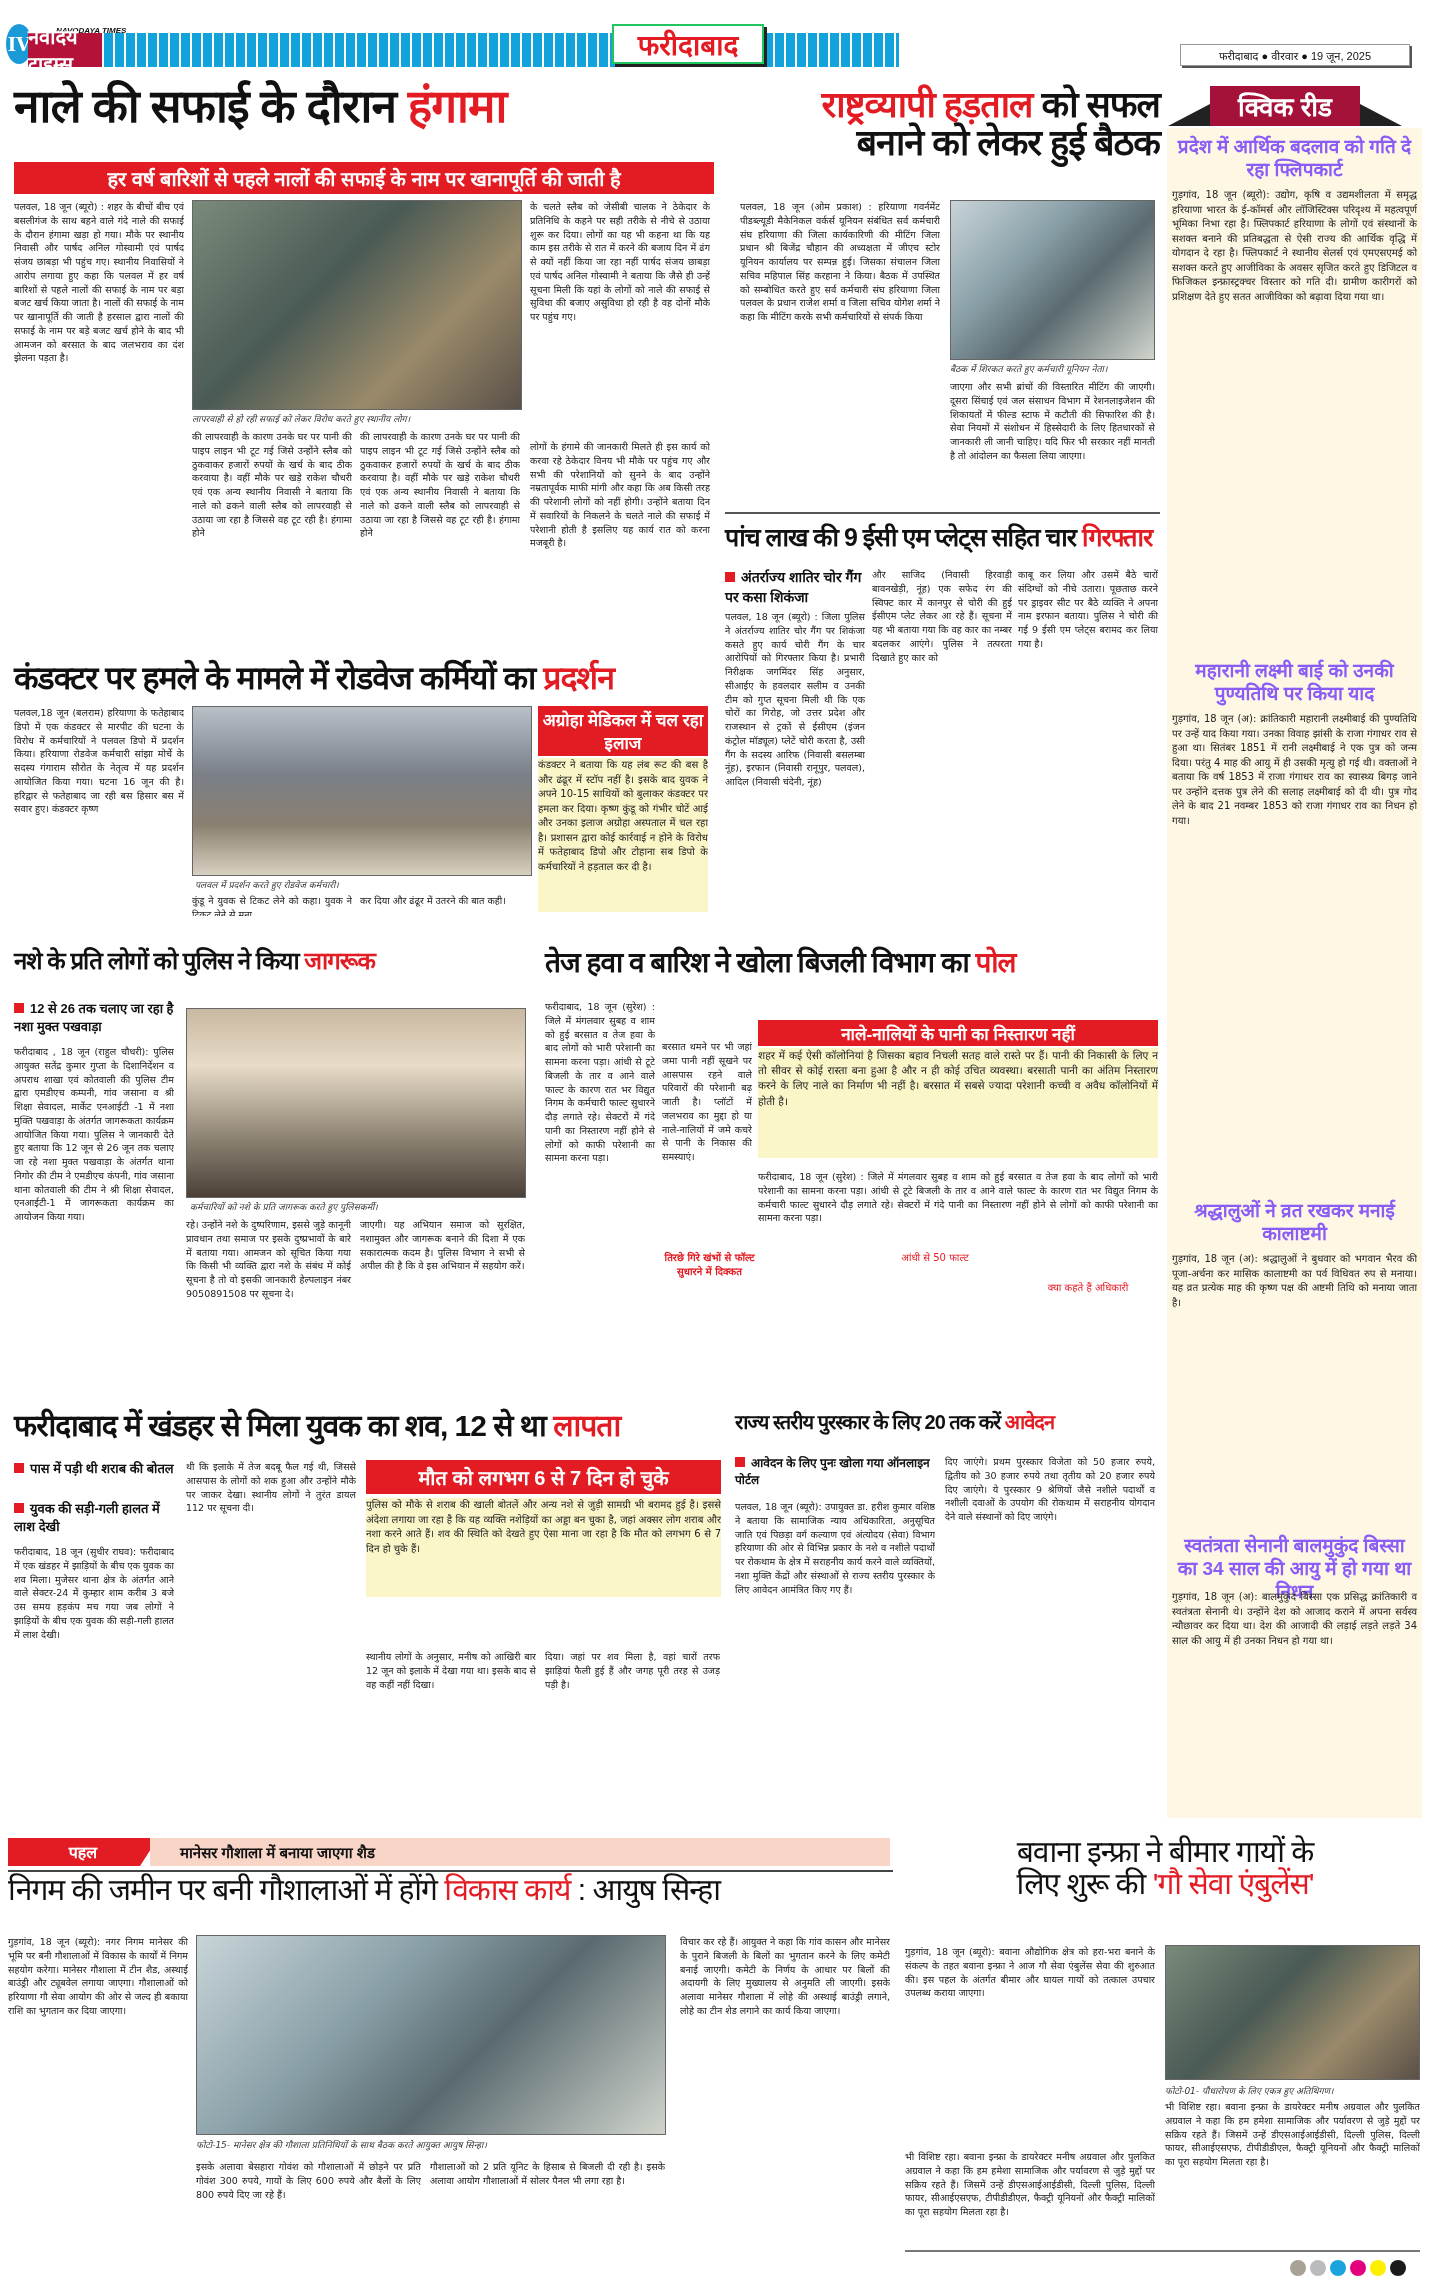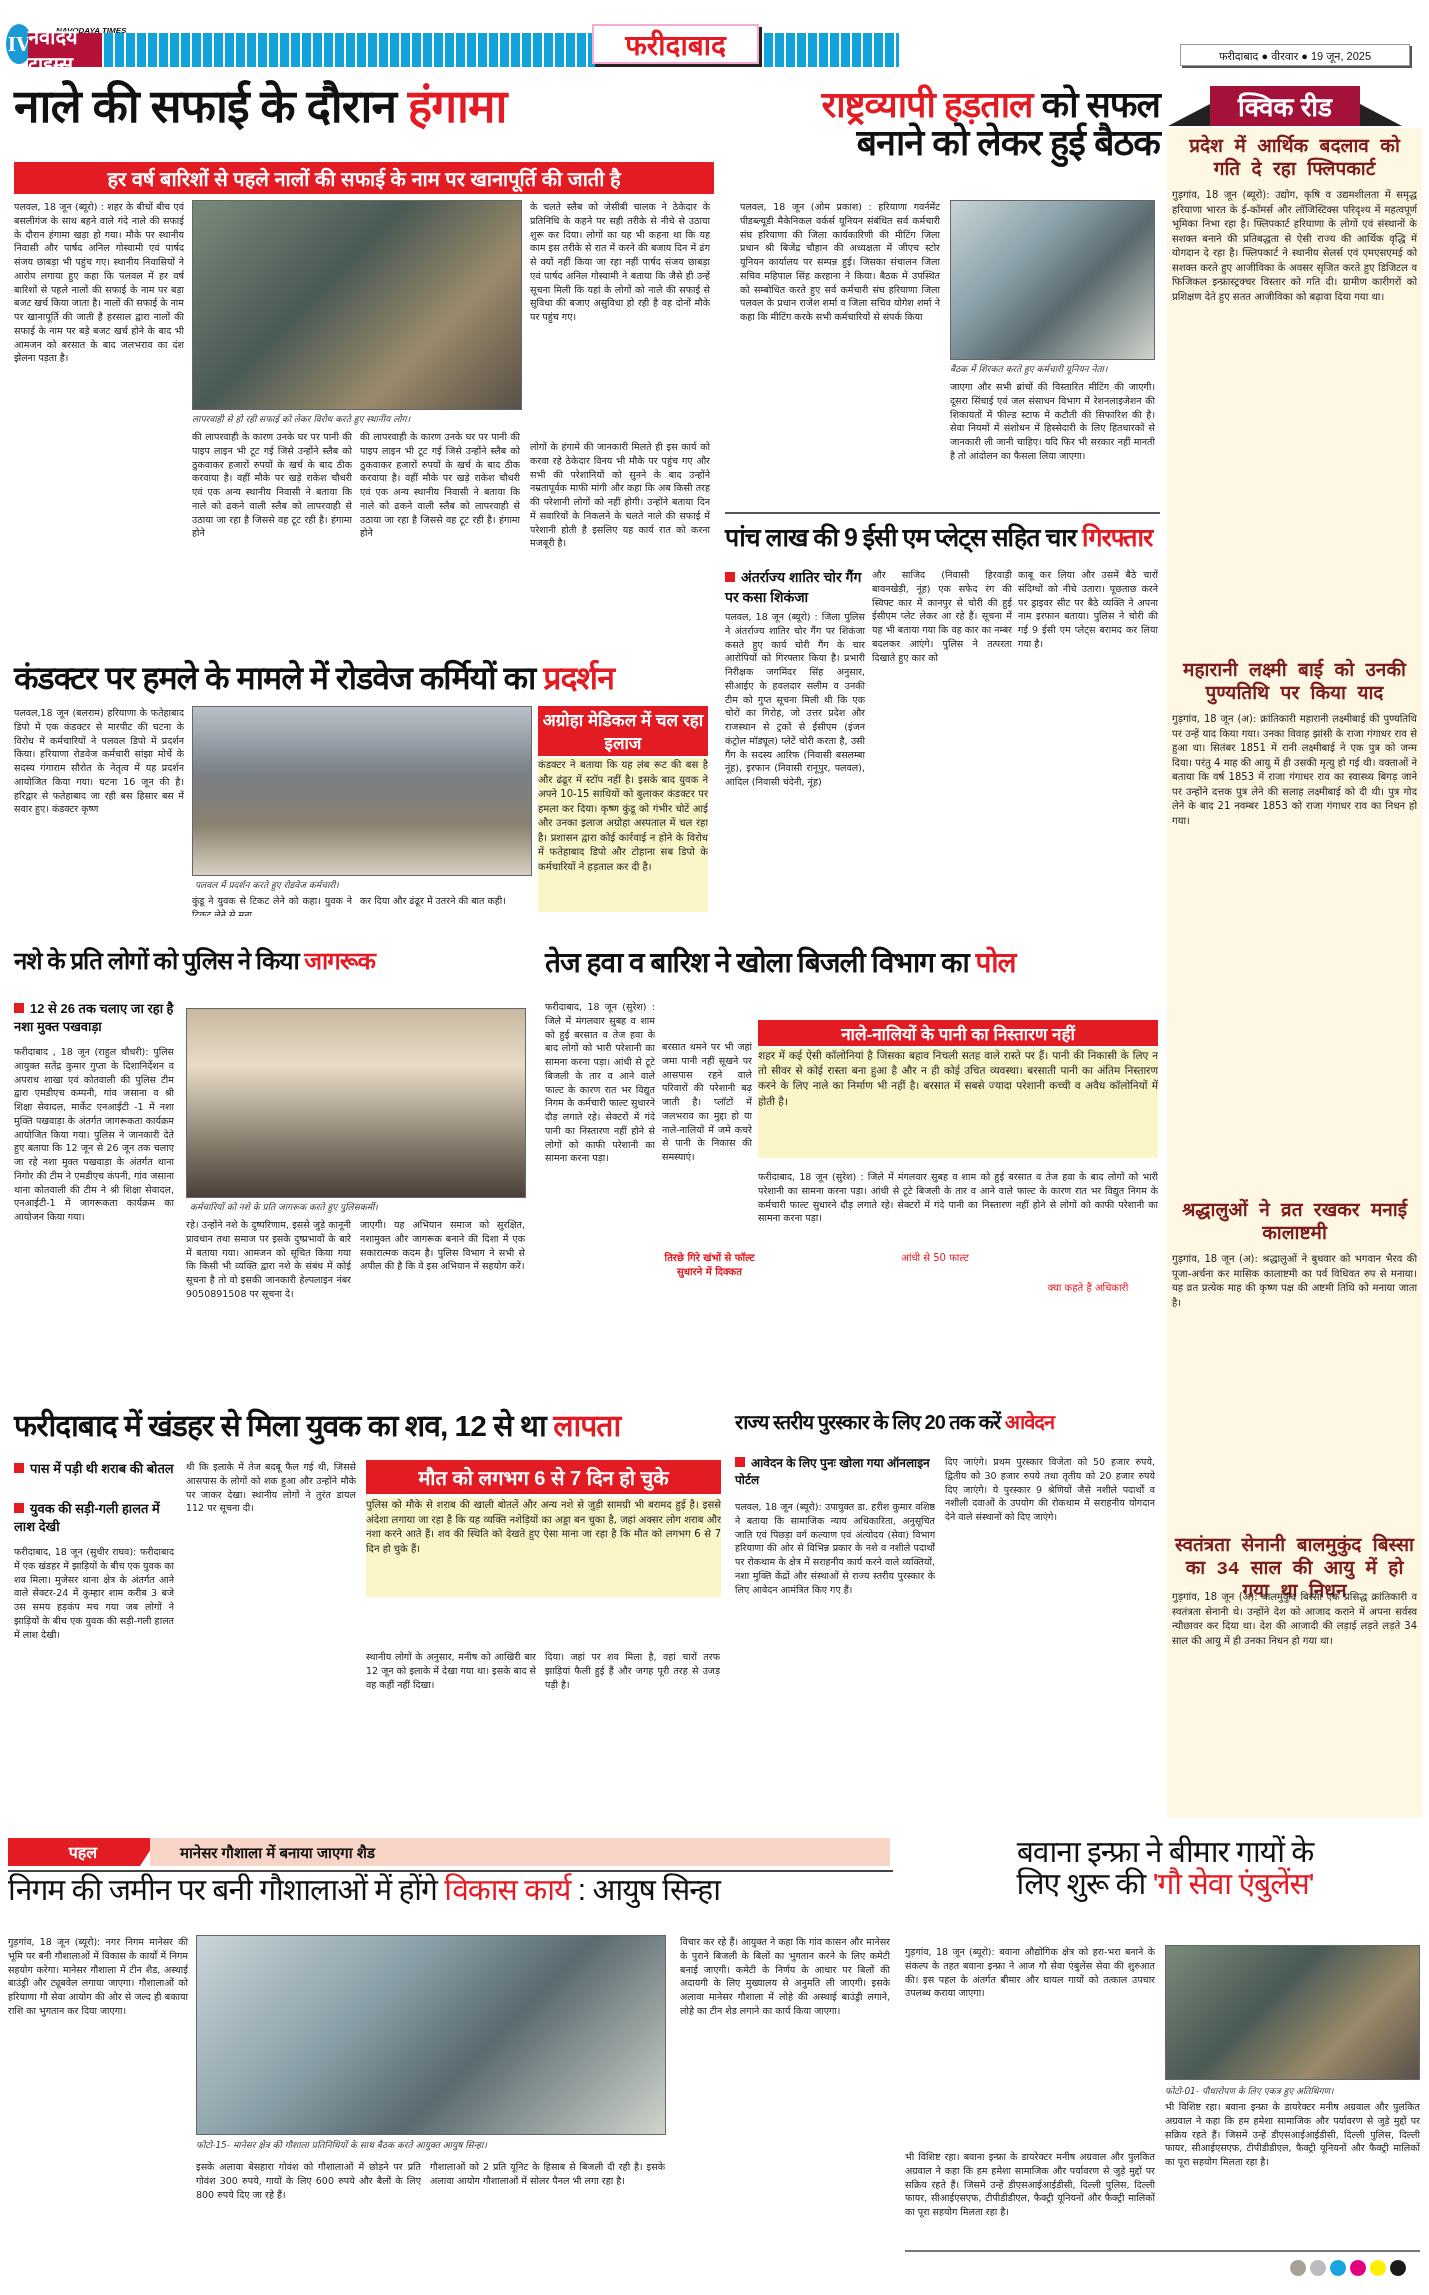--- a/index.html
+++ b/index.html
@@ -3,37 +3,37 @@
 <meta charset="utf-8">
 <style>
 *{box-sizing:border-box;margin:0;padding:0}
 body{width:1429px;height:2295px;background:#fff;font-family:"DejaVu Sans",sans-serif;color:#111;position:relative;overflow:hidden}
 .abs{position:absolute}
 .masthead{left:0;top:0;width:1429px;height:70px}
 .pg-circle{left:6px;top:24px;width:26px;height:40px;border-radius:50%;background:#1a9bd7;color:#fff;font:bold 18px "DejaVu Serif",serif;display:flex;align-items:center;justify-content:center}
 .logo-small{left:56px;top:26px;font:italic bold 8px "Liberation Sans",sans-serif;color:#111}
 .logo{left:28px;top:33px;width:74px;height:34px;background:#b5123a;color:#fff;font:bold 20px "Liberation Sans",sans-serif;display:flex;align-items:center;justify-content:center}
 .stripes{left:104px;top:33px;width:795px;height:34px;background:repeating-linear-gradient(90deg,#12a3dd 0 9px,#fff 9px 11px)}
-.section-tab{left:592px;top:24px;width:167px;height:40px;background:#fff;border:2px solid #f9a8d4;box-shadow:3px 3px 0 #222;color:#e31b23;font:bold 28px "Liberation Sans",sans-serif;display:flex;align-items:center;justify-content:center}
+.section-tab{left:612px;top:24px;width:152px;height:40px;background:#fff;border:2px solid #22c55e;box-shadow:3px 3px 0 #222;color:#e31b23;font:bold 28px "Liberation Sans",sans-serif;display:flex;align-items:center;justify-content:center}
 .dateline{left:1180px;top:44px;width:230px;height:22px;border:1px solid #999;background:#fff;font:11px "Liberation Sans",sans-serif;display:flex;align-items:center;justify-content:center;box-shadow:2px 2px 0 #555}
 .h1{font-family:"Liberation Sans",sans-serif;font-weight:bold;line-height:1.05;color:#111;letter-spacing:-1px}
 .red{color:#e31b23}
 .redbar{background:#e31b23;color:#fff;font-family:"Liberation Sans",sans-serif;text-align:center;display:flex;align-items:center;justify-content:center}
 .body{font-size:9.5px;line-height:1.45;color:#222;text-align:justify;overflow:hidden}
 .photo{background:linear-gradient(135deg,#7a8a7a,#4a5a55 40%,#9a8a6a 70%,#5a5048);border:1px solid #666}
 .photo.office{background:linear-gradient(135deg,#c8d4d8,#8aa0a8 35%,#5a6a70 60%,#d0d4cc)}
 .photo.hall{background:linear-gradient(180deg,#c9b8a0,#e8dcc8 30%,#8a8070 70%,#4a4038)}
 .photo.bus{background:linear-gradient(180deg,#b8c0c8,#7a7f88 40%,#8a8070 70%,#d8d0c0)}
 .caption{font-size:9px;font-style:italic;color:#333}
 .hr{height:2px;background:#555}
 .qr-box{left:1167px;top:128px;width:255px;height:1690px;background:#fdf7e3}
 .qr-tag{left:1210px;top:86px;width:150px;height:40px;background:#a4123a;color:#fff;font:bold 26px "Liberation Sans",sans-serif;display:flex;align-items:center;justify-content:center}
 .qr-tri-l{left:1168px;top:104px;width:0;height:0;border-right:42px solid #222;border-top:22px solid transparent}
 .qr-tri-r{left:1360px;top:104px;width:0;height:0;border-left:42px solid #222;border-top:22px solid transparent}
-.qh{font-family:Liberation Mono, monospace;font-weight:bold;font-size:19px;text-align:center;line-height:1.2;color:#7f1d1d}
+.qh{font-family:Liberation Sans, sans-serif;font-weight:bold;font-size:19px;text-align:center;line-height:1.2;color:#8b5cf6}
 .bullet{font-family:"Liberation Sans",sans-serif;font-weight:bold;font-size:14px;line-height:1.4;color:#111}
 .bullet::before{content:"";display:inline-block;width:10px;height:10px;background:#e31b23;margin-right:6px}
 .highlight{background:#fbf6c8}
 .dots{left:1290px;top:2260px;display:flex;gap:4px}
 .dot{width:16px;height:16px;border-radius:50%}
 .pahal{left:8px;top:1838px;width:150px;height:28px;background:#e31b23;color:#fff;font:bold 16px "Liberation Sans",sans-serif;display:flex;align-items:center;justify-content:center;clip-path:polygon(0 0,100% 0,88% 100%,0 100%)}
 .pahal-sub{left:150px;top:1838px;width:740px;height:28px;background:#f8d5c7;font:bold 15px "Liberation Sans",sans-serif;display:flex;align-items:center;padding-left:30px}
 </style>
 </head>
 <body>

